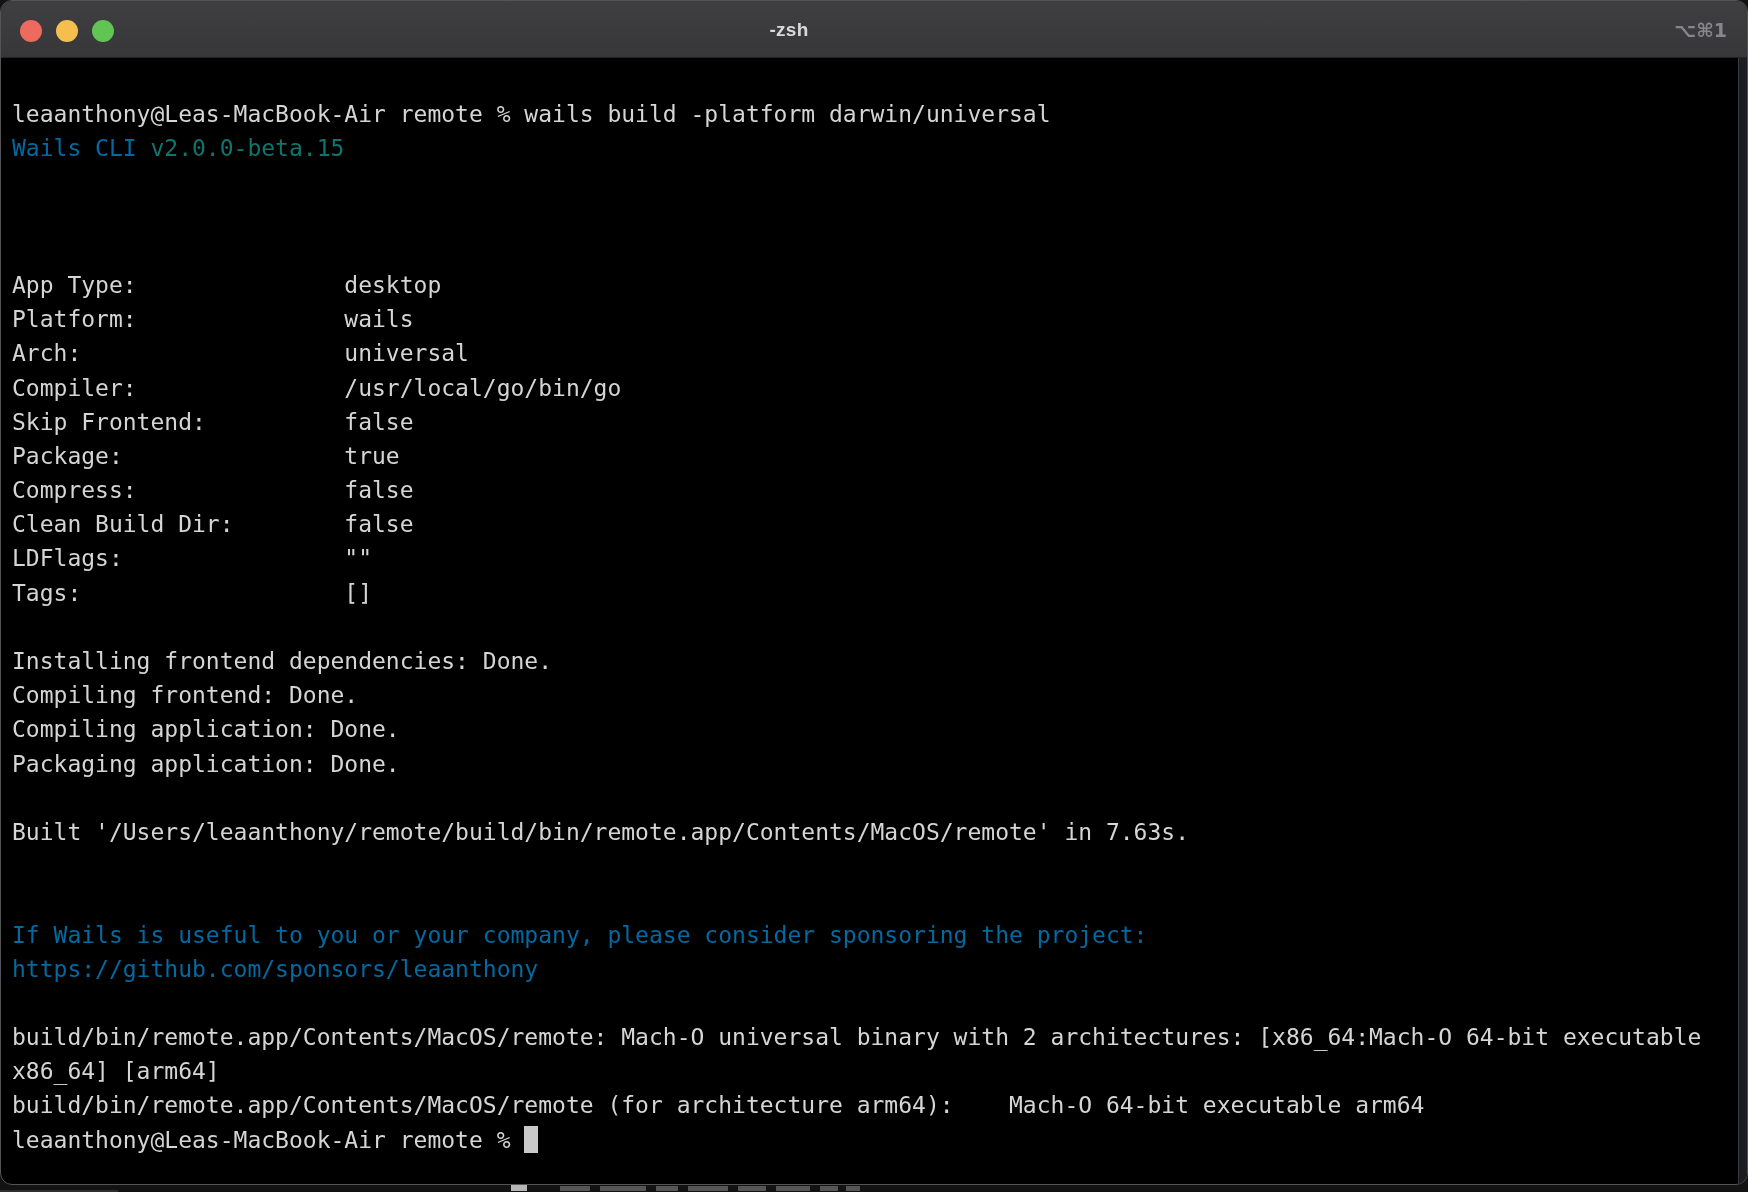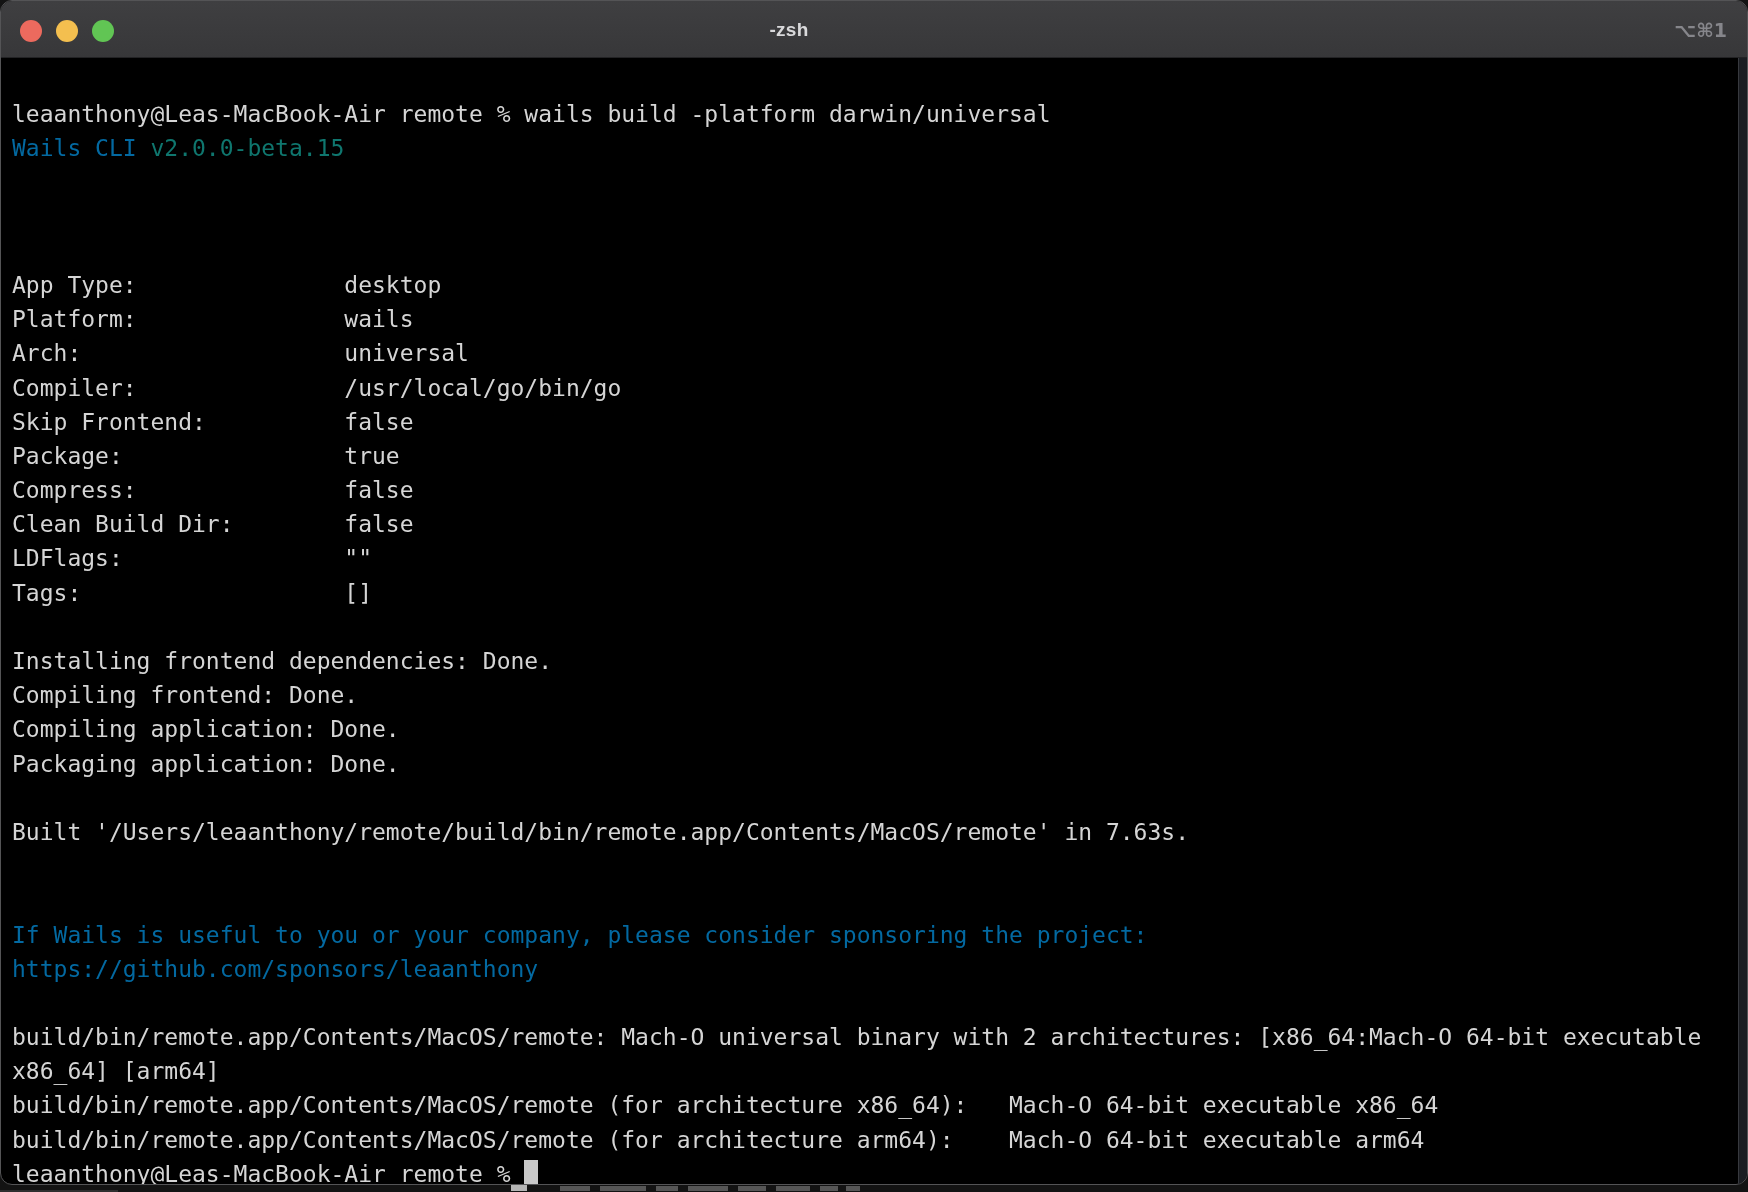--- a/index.html
+++ b/index.html
@@ -92,21 +92,20 @@
       <div class="line"><span class="c-fg">Packaging application: Done.</span></div>
       <div class="line"></div>
       <div class="line"><span class="c-fg">Built '/Users/leaanthony/remote/build/bin/remote.app/Contents/MacOS/remote' in 7.63s.</span></div>
       <div class="line"></div>
       <div class="line"></div>
       <div class="line"><span class="c-yellow">If Wails is useful to you or your company, please consider sponsoring the project:</span></div>
       <div class="line"><span class="c-yellow">https://github.com/sponsors/leaanthony</span></div>
       <div class="line"></div>
       <div class="line"><span class="c-fg">build/bin/remote.app/Contents/MacOS/remote: Mach-O universal binary with 2 architectures: [x86_64:Mach-O 64-bit executable</span></div>
       <div class="line"><span class="c-fg">x86_64] [arm64]</span></div>
-      <div class="line"><span class="c-fg">build/bin/remote.app/Contents/MacOS/remote (for architecture x86_64):   Mach-O 64-bit executable x86_64</span></div>
       <div class="line"><span class="c-fg">build/bin/remote.app/Contents/MacOS/remote (for architecture arm64):    Mach-O 64-bit executable arm64</span></div>
       <div class="line"><span class="c-fg">leaanthony@Leas-MacBook-Air remote % </span><span class="cursor"></span></div>
     </div>
 
   <div class="scroll-gutter"></div>
 
 </div>
 
 <div class="bottom-strip">
   <div class="frag-sliver" style="left:0;width:118px"></div>

